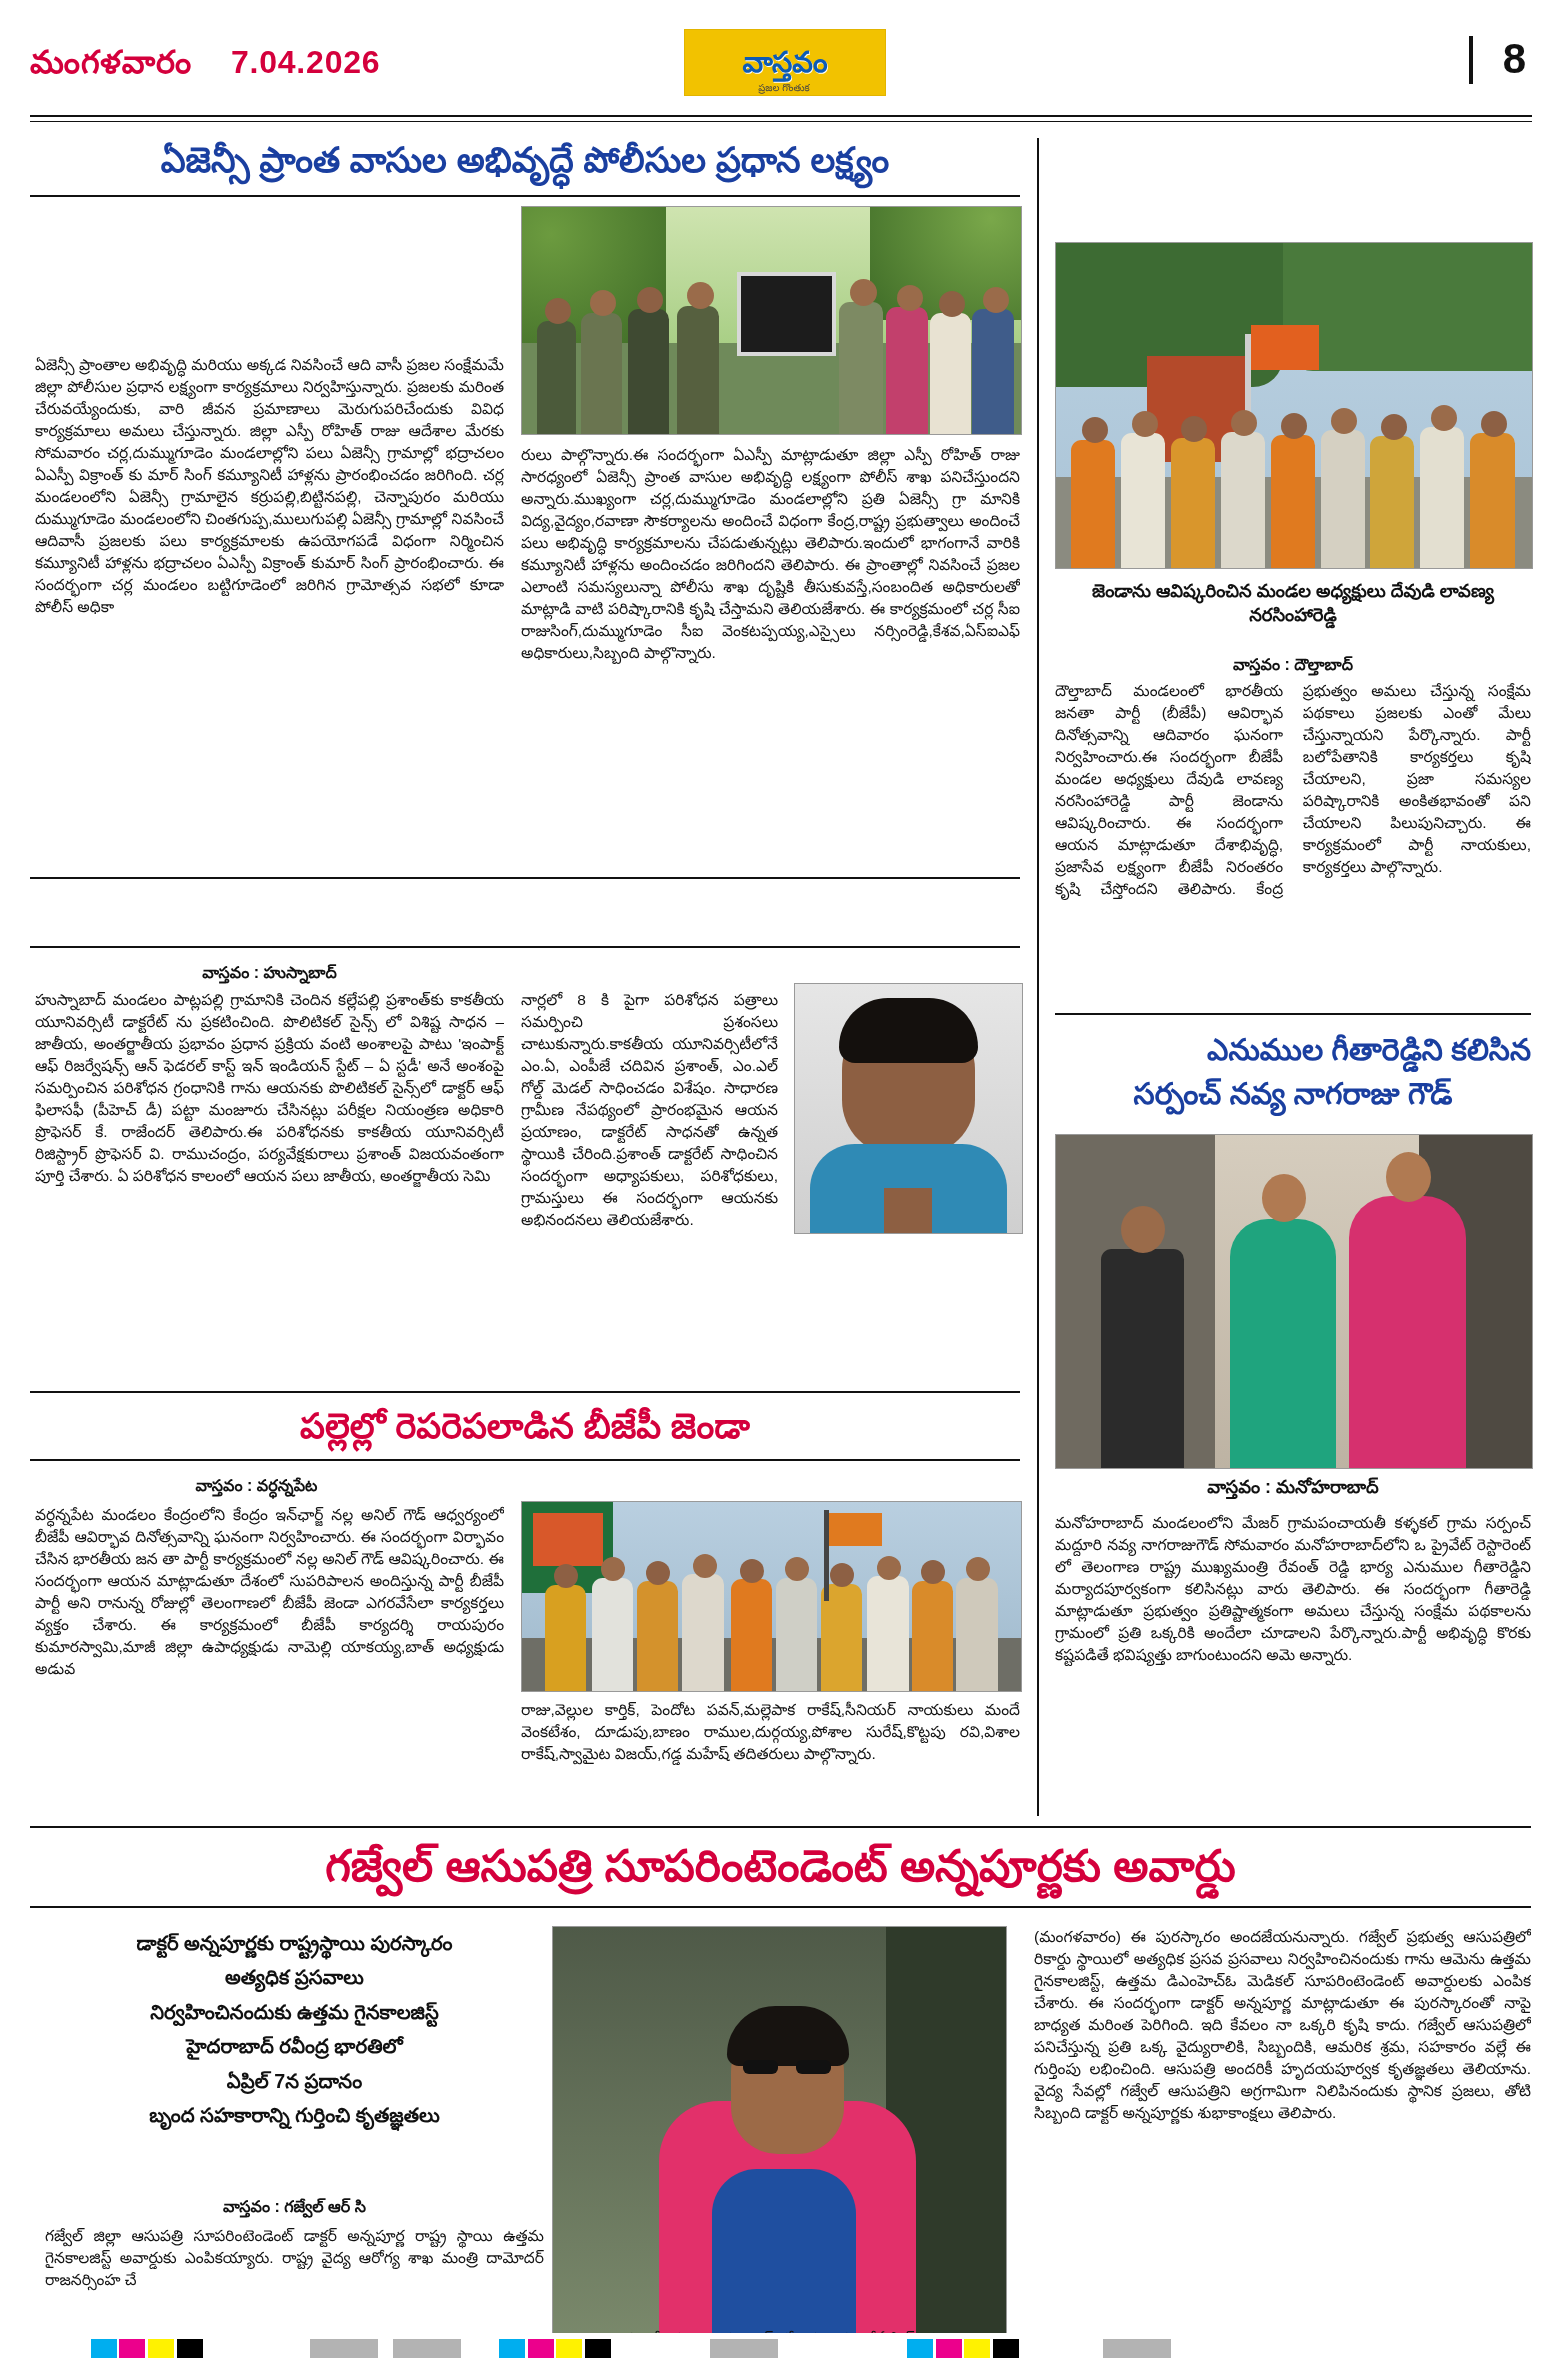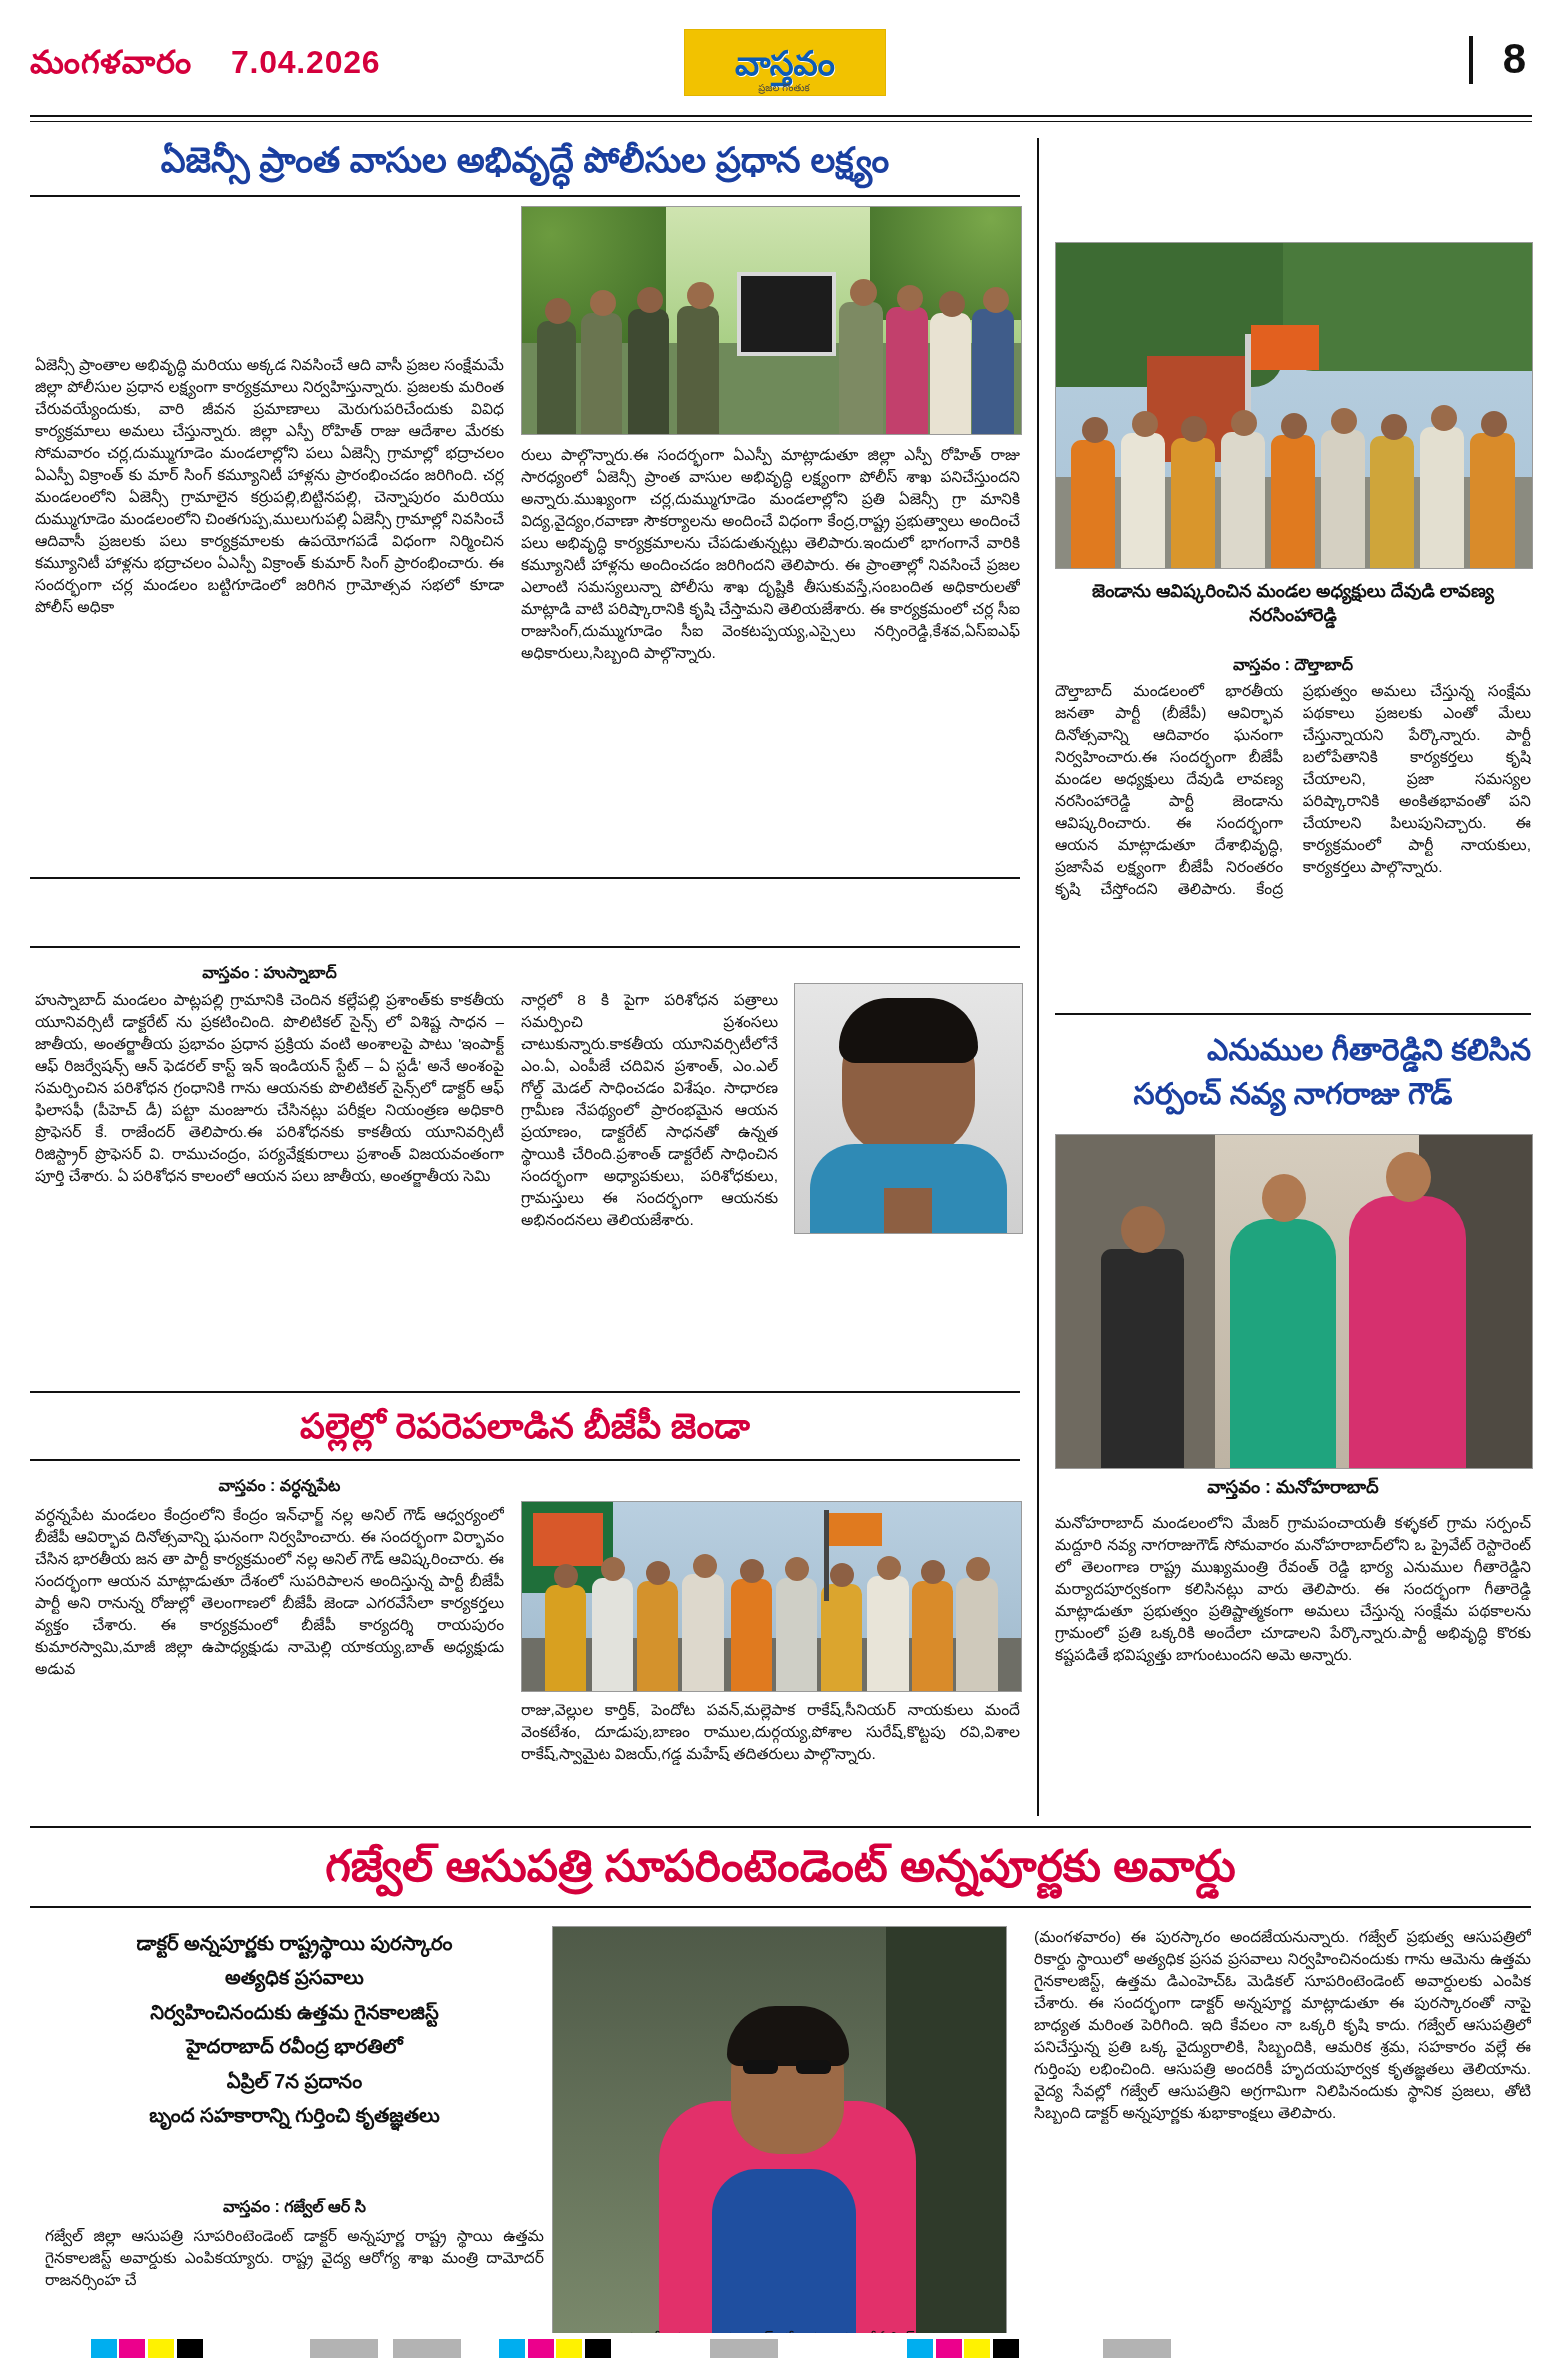--- a/index.html
+++ b/index.html
@@ -16,21 +16,21 @@
     position:absolute;left:30px;top:44px;
     font-size:32px;color:#d4003c;font-weight:bold;letter-spacing:0.8px;
     white-space:nowrap;
   }
   .mast-logo{
     position:absolute;left:684px;top:29px;width:200px;height:65px;
     background:#f2c200;border:1.5px solid #e2b400;
     display:flex;align-items:center;justify-content:center;
   }
   .mast-logo-text{
-    font-size:34px;color:#0d5bb5;font-weight:bold;line-height:1;
+    font-size:29px;color:#0d5bb5;font-weight:bold;line-height:1;
     text-shadow:0.8px 0.8px 0 #fff;
   }
   .mast-logo-sub{
     position:absolute;left:684px;top:82px;width:200px;
     text-align:center;font-size:9.8px;color:#444;
   }
   .mast-pageno{
     position:absolute;right:36px;top:35px;font-size:42px;font-weight:bold;color:#111;
   }
   .mast-pageno-bar{
@@ -166,21 +166,21 @@
 
   <div class="col body" style="left:521px;top:989px;width:257px;height:393px;overflow:hidden;">నార్లలో 8 కి పైగా పరిశోధన పత్రాలు సమర్పించి ప్రశంసలు చాటుకున్నారు.కాకతీయ యూనివర్సిటీలోనే ఎం.ఏ, ఎంపీజే చదివిన ప్రశాంత్, ఎం.ఎల్ గోల్డ్ మెడల్ సాధించడం విశేషం. సాధారణ గ్రామీణ నేపథ్యంలో ప్రారంభమైన ఆయన ప్రయాణం, డాక్టరేట్ సాధనతో ఉన్నత స్థాయికి చేరింది.ప్రశాంత్ డాక్టరేట్ సాధించిన సందర్భంగా అధ్యాపకులు, పరిశోధకులు, గ్రామస్తులు ఈ సందర్భంగా ఆయనకు అభినందనలు తెలియజేశారు.</div>
 
   <div class="col hr" style="left:30px;top:1391px;width:990px;"></div>
 
   <div class="col" style="left:30px;top:1404px;width:990px;">
     <div class="headline big" style="text-align:center;">పల్లెల్లో రెపరెపలాడిన బీజేపీ జెండా</div>
   </div>
   <div class="col hr" style="left:30px;top:1459px;width:990px;"></div>
 
-  <div class="col" style="left:45px;top:1471px;width:469px;">
+  <div class="col" style="left:22px;top:1471px;width:469px;">
     <div class="byline">వాస్తవం : వర్ధన్నపేట</div>
   </div>
 
   <div class="col body" style="left:35px;top:1504px;width:469px;height:295px;overflow:hidden;">వర్ధన్నపేట మండలం కేంద్రంలోని కేంద్రం ఇన్‌ఛార్జ్ నల్ల అనిల్ గౌడ్ ఆధ్వర్యంలో బీజేపీ ఆవిర్భావ దినోత్సవాన్ని ఘనంగా నిర్వహించారు. ఈ సందర్భంగా విర్భావం చేసిన భారతీయ జన తా పార్టీ కార్యక్రమంలో నల్ల అనిల్ గౌడ్ ఆవిష్కరించారు. ఈ సందర్భంగా ఆయన మాట్లాడుతూ దేశంలో సుపరిపాలన అందిస్తున్న పార్టీ బీజేపీ పార్టీ అని రానున్న రోజుల్లో తెలంగాణలో బీజేపీ జెండా ఎగరవేసేలా కార్యకర్తలు వ్యక్తం చేశారు. ఈ కార్యక్రమంలో బీజేపీ కార్యదర్శి రాయపురం కుమారస్వామి,మాజీ జిల్లా ఉపాధ్యక్షుడు నామెల్లి యాకయ్య,బాత్ అధ్యక్షుడు అడువ</div>
 
   <div class="photo" style="left:521px;top:1501px;width:499px;height:189px;position:absolute;">
     <div style="position:absolute;inset:0;background:linear-gradient(#b9cfe0,#9fb9cc);"></div>
     <div style="position:absolute;left:0;top:0;width:91px;height:91px;background:#1f6f3a;"></div>
     <div style="position:absolute;left:10.6px;top:10.6px;width:70px;height:53px;background:#d8582a;"></div>
     <div style="position:absolute;left:0;bottom:0;right:0;height:53px;background:#6e6e66;"></div>

